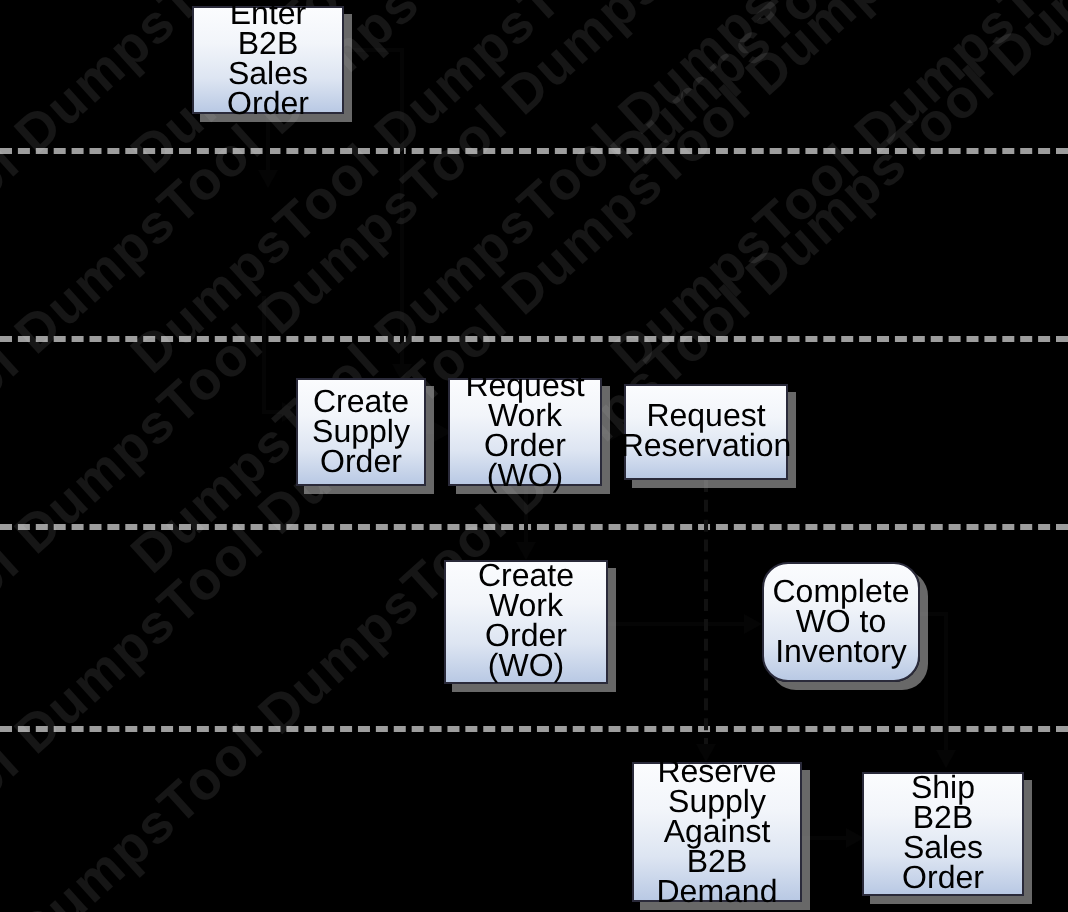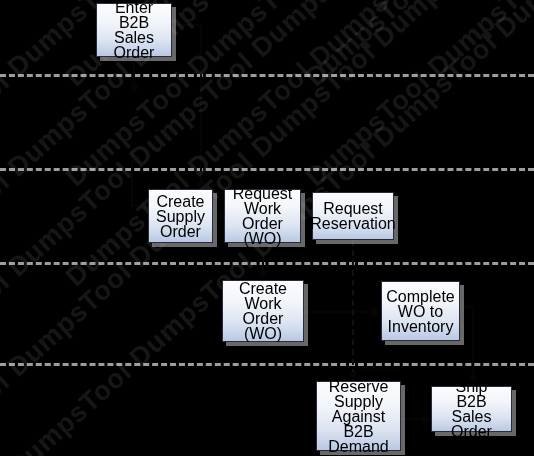--- a/index.html
+++ b/index.html
@@ -188,32 +188,32 @@
     <span class="label">Request
 Reservation</span>
   </div>
 
   <div class="node" style="left:222px; top:280px; width:82px; height:62px;">
     <span class="label">Create
 Work
 Order (WO)</span>
   </div>
 
-  <div class="node" style="left:381px; top:281px; width:79px; height:60px;">
+  <div class="node" style="left:381px; top:281px; width:79px; height:60px;border-radius:13px;">
     <span class="label">Complete
 WO to
 Inventory</span>
   </div>
 
   <div class="node" style="left:316px; top:381px; width:85px; height:70px;">
     <span class="label">Reserve
 Supply
 Against B2B
 Demand</span>
   </div>
 
-  <div class="node" style="left:431px; top:386px; width:81px; height:46px;">
+  <div class="node" style="left:431px; top:386px; width:81px; height:62px;">
     <span class="label">Ship
 B2B
 Sales Order</span>
   </div>
 
 </div>
 
 </body></html>

